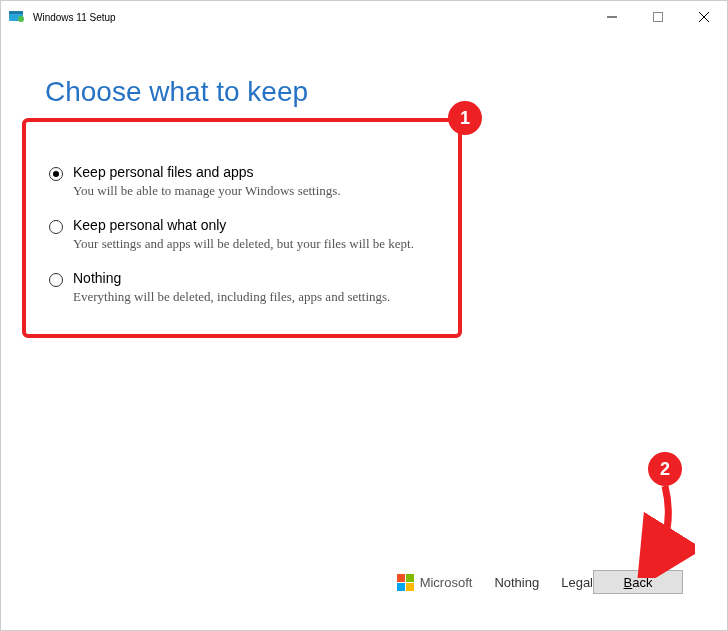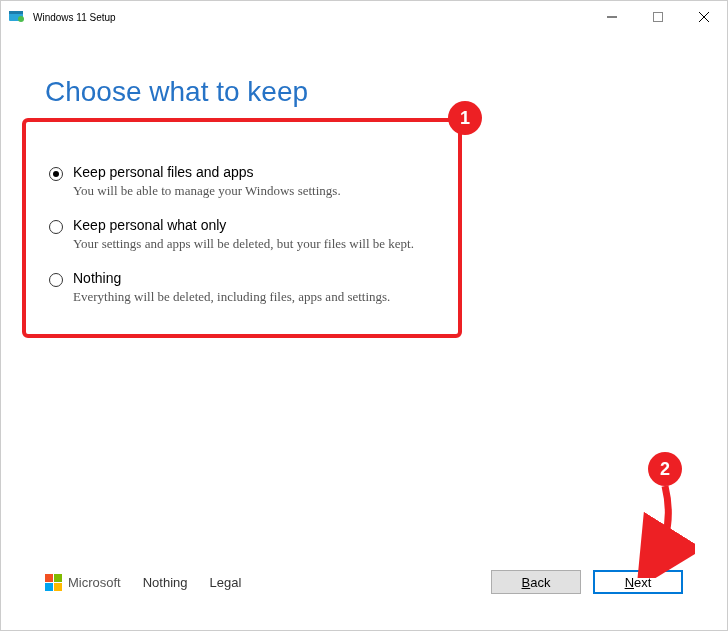--- a/index.html
+++ b/index.html
@@ -74,21 +74,21 @@
       border-radius: 50%;
     }
     .opt-text { display: flex; flex-direction: column; }
     .opt-label { font-size: 14px; color: #000; }
     .opt-desc { font-size: 13px; color: #555; margin-top: 3px; font-family: Liberation Serif, serif; }
     .footer {
       height: 80px;
       display: flex;
       align-items: center;
       padding: 0 44px 16px 44px;
-      justify-content: space-between;
+      justify-content: flex-end;
     }
     .footer-left {
       display: flex; align-items: center; gap: 22px;
       font-size: 13px; color: #333;
     }
     .ms-logo { display: flex; align-items: center; gap: 6px; font-size: 13px; color: #555; }
     .ms-grid { display: grid; grid-template-columns: 8px 8px; grid-template-rows: 8px 8px; gap: 1px; }
     .ms-grid span:nth-child(1){ background:#f25022;} 
     .ms-grid span:nth-child(2){ background:#7fba00;}
     .ms-grid span:nth-child(3){ background:#00a4ef;}
@@ -199,23 +199,20 @@
           </span>
         <span>Microsoft</span>
       </div>
       <span>Nothing</span>
       <span>Legal</span>
     </div>
     <div class="footer-right">
       <div class="btn">
           <span><span class="ul">B</span><span></span>ack</span>
         </div>
-      <div class="btn primary">
-          <span><span class="ul">N</span>ext</span>
-        </div>
     </div>
   </div>
 
   <div class="anno-box"></div>
   <div class="badge badge1">1</div>
   <div class="badge badge2">2</div>
   <svg class="arrow-svg" width="70" height="110">
     <defs>
       <marker id="ah" markerWidth="10" markerHeight="10" refX="5" refY="5" orient="auto">
         <path d="M0,0 L10,5 L0,10 Z" fill="#ed2024"></path>

